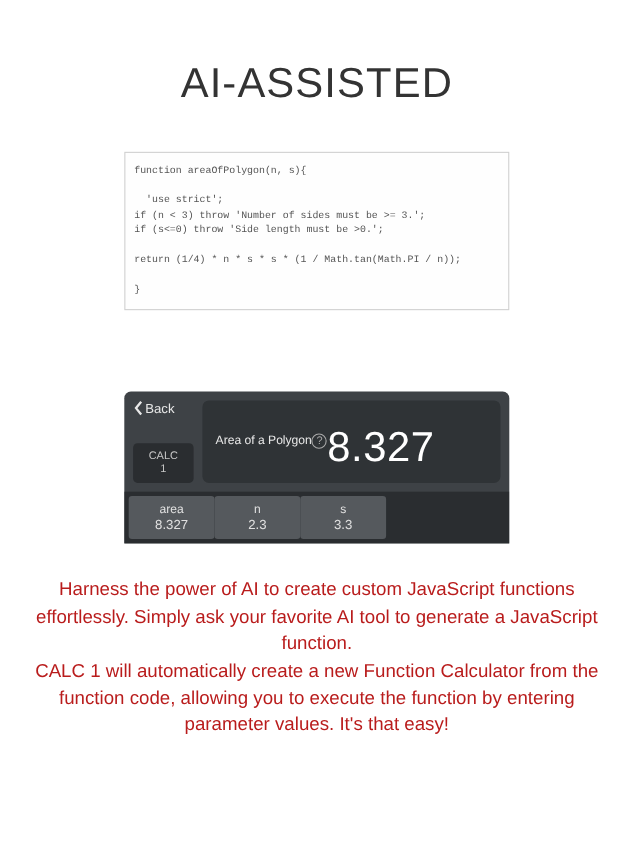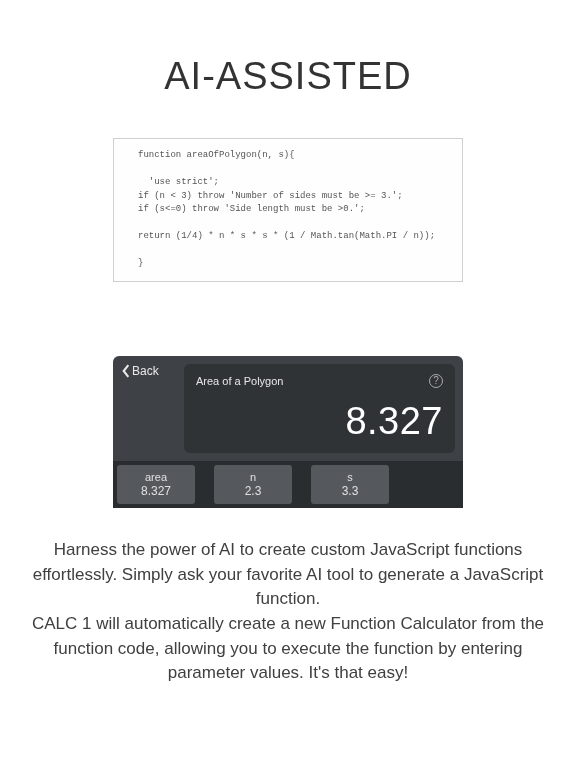--- a/index.html
+++ b/index.html
@@ -18,21 +18,21 @@
       color: #333;
       letter-spacing: 1px;
       margin-top: 55px;
       margin-bottom: 40px;
       text-align: center;
     }
     .code-box {
       width: 350px;
       border: 1px solid #d0d0d0;
       background: #fefefe;
-      padding: 10px 24px;
+      padding: 10px 8px;
       font-family: "Courier New", monospace;
       font-size: 9px;
       line-height: 1.5;
       color: #555;
       white-space: pre;
       margin-bottom: 30px;
     }
     .calc-widget {
       width: 350px;
       background: #3e4246;
@@ -68,21 +68,21 @@
       text-align: center;
       padding: 6px 0;
       line-height: 1.2;
     }
     .display {
       flex: 1;
       background: #2f3336;
       border-radius: 6px;
       padding: 10px 12px;
       display: flex;
-      flex-direction: column;
+      flex-direction: row;
     }
     .display-header {
       display: flex;
       justify-content: space-between;
       align-items: center;
     }
     .display-title {
       color: #e8e8e8;
       font-size: 11px;
       font-weight: 500;
@@ -102,36 +102,36 @@
       font-size: 38px;
       font-weight: 300;
       text-align: right;
       margin-top: 12px;
       letter-spacing: 0.5px;
     }
     .param-row {
       display: flex;
       background: #2a2d30;
       padding: 4px;
-      gap: 19px;
+      gap: 0;
     }
     .param-cell {
       background: #55595d;
       border-radius: 3px;
       width: 78px;
       padding: 6px 0;
       text-align: center;
       line-height: 1.2;
     }
     .param-label { color: #e0e0e0; font-size: 11px; display: block; }
     .param-value { color: #e0e0e0; font-size: 12px; display: block; }
     .description {
       font-size: 17px;
       font-weight: 300;
-      color: #404040;
+      color: #b91c1c;
       text-align: center;
       line-height: 1.45;
       padding: 0 20px;
     }
   </style>
 </head>
 <body>
 
 <h1 class="title">AI-ASSISTED</h1>
 
@@ -147,20 +147,24 @@
 
 <div class="calc-widget">
   <div class="calc-top">
     <div class="calc-left">
       <div class="back-btn">
         <svg viewBox="0 0 8 12">
             <path d="M6 1L2 6l4 5" stroke="#e8e8e8" stroke-width="1.8" fill="none"></path>
           </svg>
         <span>Back</span>
       </div>
+      <div class="calc1-btn">
+        <span>CALC</span><br>
+        <span>1</span>
+      </div>
     </div>
     <div class="display">
       <div class="display-header">
         <span class="display-title">Area of a Polygon</span>
         <span class="help-icon">?</span>
       </div>
       <div class="result">8.327</div>
     </div>
   </div>
   <div class="param-row">

